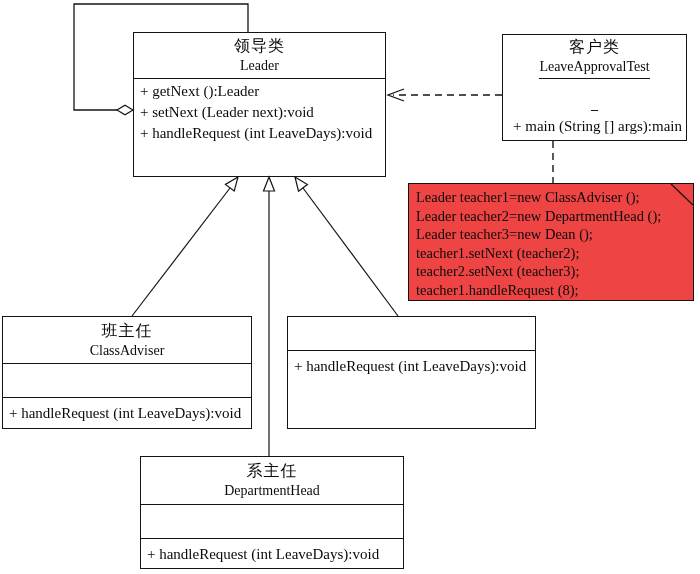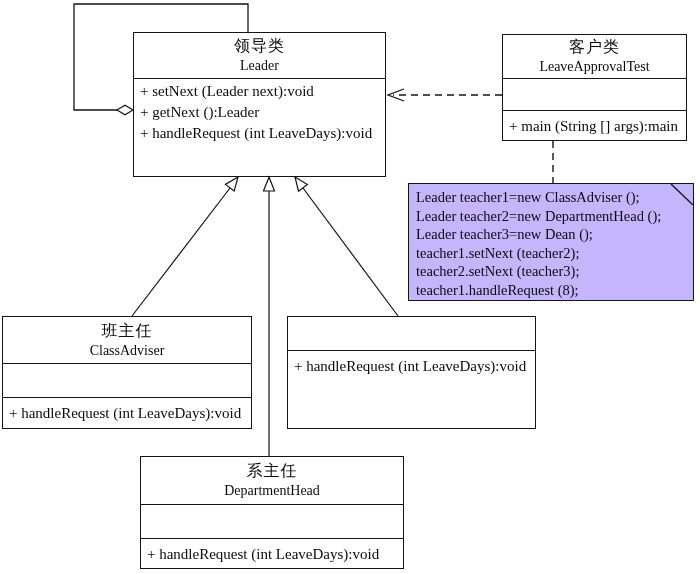--- a/index.html
+++ b/index.html
@@ -21,44 +21,44 @@
   .uml-attrs{
     box-sizing:border-box;border-bottom:1.4px solid #141414;
     display:flex;align-items:center;padding-left:7px;font-size:15px;
   }
   .uml-methods{
     box-sizing:border-box;flex:1;padding:2px 0 0 6px;font-size:15px;
   }
   .uml-methods .m-line{line-height:21px;white-space:nowrap;}
   .single .m-line{line-height:27px;}
   .note-box{
-    position:absolute;box-sizing:border-box;background:#c4b5fd;
+    position:absolute;box-sizing:border-box;background:#ef4444;
     border:1.4px solid #141414;padding:4px 0 0 7px;font-size:14.5px;
   }
   .note-box .n-line{line-height:18.6px;white-space:nowrap;}
   .wires{position:absolute;left:0;top:0;z-index:10;pointer-events:none;}
 </style>
 </head>
 <body>
 
 <div class="canvas">
 
   <div class="uml-class" style="left:133px;top:32px;width:253px;height:145px;">
     <div class="uml-header" style="height:46px;">
       <div class="title-zh">领导类</div>
       <div class="title-en">Leader</div>
     </div>
     <div class="uml-methods">
+      <div class="m-line">+ getNext ():Leader</div>
       <div class="m-line">+ setNext (Leader next):void</div>
-      <div class="m-line">+ getNext ():Leader</div>
       <div class="m-line">+ handleRequest (int LeaveDays):void</div>
     </div>
   </div>
 
-  <div class="uml-class single" style="left:502px;top:34px;width:185px;height:107px;">
+  <div class="uml-class single" style="left:502px;top:34px;width:185px;height:107px;align-items:center;">
     <div class="uml-header" style="height:44px;">
       <div class="title-zh">客户类</div>
       <div class="title-en">LeaveApprovalTest</div>
     </div>
     <div class="uml-attrs" style="height:32px;"></div>
     <div class="uml-methods">
       <div class="m-line">+ main (String [] args):main</div>
     </div>
   </div>
 

